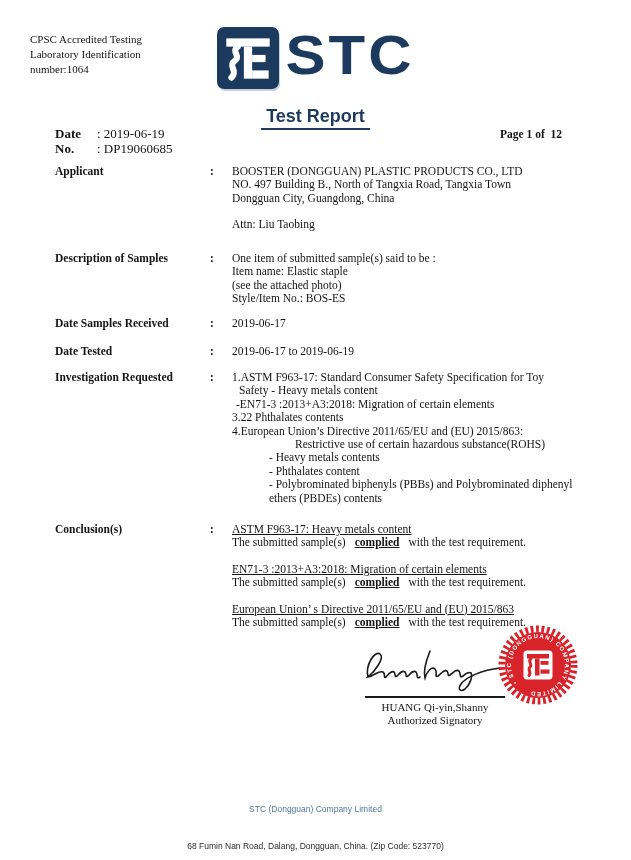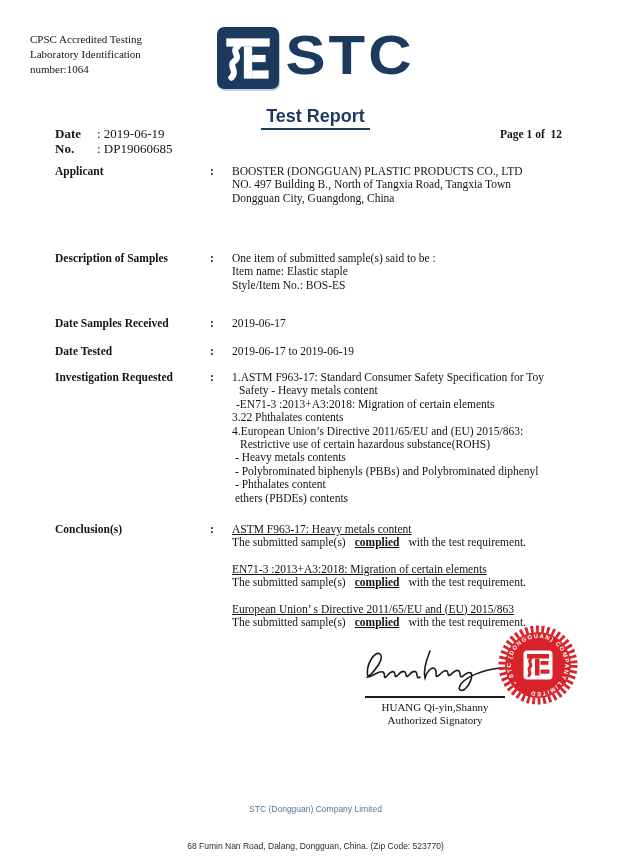--- a/index.html
+++ b/index.html
@@ -31,22 +31,22 @@
   .meta .lbl{display:inline-block;width:42px;font-weight:bold;}
   .page-info{position:absolute;left:462px;top:128px;font-size:11.5px;font-weight:bold;white-space:pre;margin-left:38px;}
   
   .row{position:absolute;left:55px;width:545px;display:flex;font-size:11.5px;line-height:13.4px;}
   .row .lbl{width:155px;flex:none;font-weight:bold;}
   .row .colon{width:22px;flex:none;font-weight:bold;}
   .row .val{flex:1;}
   .gap{height:13px;}
   .ind1{padding-left:7px;}
   .ind2{padding-left:4px;}
-  .ind3{padding-left:8px;}
-  .ind4{padding-left:3px;}
+  .ind3{padding-left:8px;text-align:center;}
+  .ind4{padding-left:3px;margin-left:34px;}
   .conc-item{margin-bottom:13px;}
   .conc-head{text-decoration:underline;}
   .verdict{font-weight:bold;text-decoration:underline;margin:0 9px;}
   
   .sig-block{position:absolute;left:353px;top:641px;width:164px;text-align:center;font-size:11px;line-height:13px;}
   .sig-svg{display:block;margin:0 auto;}
   .sig-line{border-top:2px solid #1a1a1a;margin:1px 12px 3px;}
   
   .seal{position:absolute;left:497px;top:624px;width:82px;height:82px;}
   
@@ -91,29 +91,31 @@
   <div class="page-info">Page 1 of  12</div>
 
   <div class="row" style="top:165px;">
     <span class="lbl">Applicant</span>
     <span class="colon">:</span>
     <span class="val">
       <div>BOOSTER (DONGGUAN) PLASTIC PRODUCTS CO., LTD</div>
       <div>NO. 497 Building B., North of Tangxia Road, Tangxia Town</div>
       <div>Dongguan City, Guangdong, China</div>
       <div class="gap"></div>
+      <div>Attn: Liu Taobing</div>
     </span>
   </div>
 
   <div class="row" style="top:252px;">
     <span class="lbl">Description of Samples</span>
     <span class="colon">:</span>
     <span class="val">
       <div>One item of submitted sample(s) said to be :</div>
       <div>Item name: Elastic staple</div>
+      <div>(see the attached photo)</div>
       <div>Style/Item No.: BOS-ES</div>
     </span>
   </div>
 
   <div class="row" style="top:317px;">
     <span class="lbl">Date Samples Received</span>
     <span class="colon">:</span>
     <span class="val">2019-06-17</span>
   </div>
 
@@ -127,22 +129,22 @@
     <span class="lbl">Investigation Requested</span>
     <span class="colon">:</span>
     <span class="val">
       <div>1.ASTM F963-17: Standard Consumer Safety Specification for Toy</div>
       <div class="ind1">Safety - Heavy metals content</div>
       <div class="ind2">-EN71-3 :2013+A3:2018: Migration of certain elements</div>
       <div>3.22 Phthalates contents</div>
       <div>4.European Union’s Directive 2011/65/EU and (EU) 2015/863:</div>
       <div class="ind3">Restrictive use of certain hazardous substance(ROHS)</div>
       <div class="ind4">- Heavy metals contents</div>
+      <div class="ind4">- Phthalates content</div>
       <div class="ind4">- Polybrominated biphenyls (PBBs) and Polybrominated diphenyl</div>
-      <div class="ind4">- Phthalates content</div>
       <div class="ind4">ethers (PBDEs) contents</div>
     </span>
   </div>
 
   <div class="row" style="top:523px;">
     <span class="lbl">Conclusion(s)</span>
     <span class="colon">:</span>
     <span class="val">
       <div class="conc-item">
         <div class="conc-head">ASTM F963-17: Heavy metals content</div>

